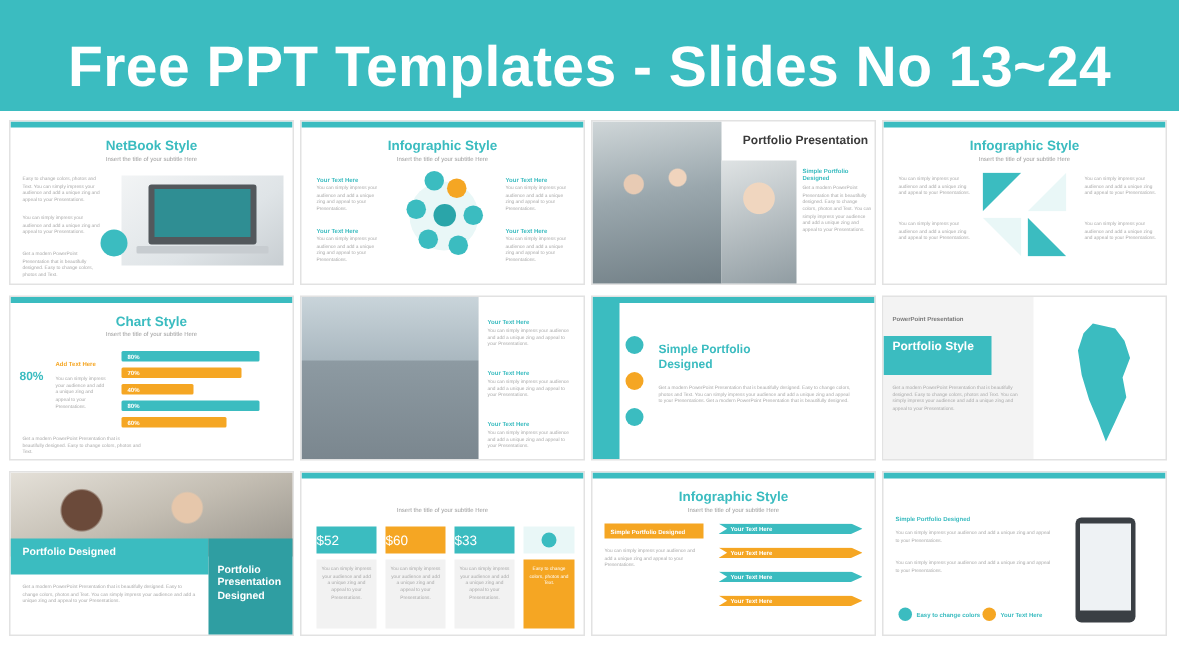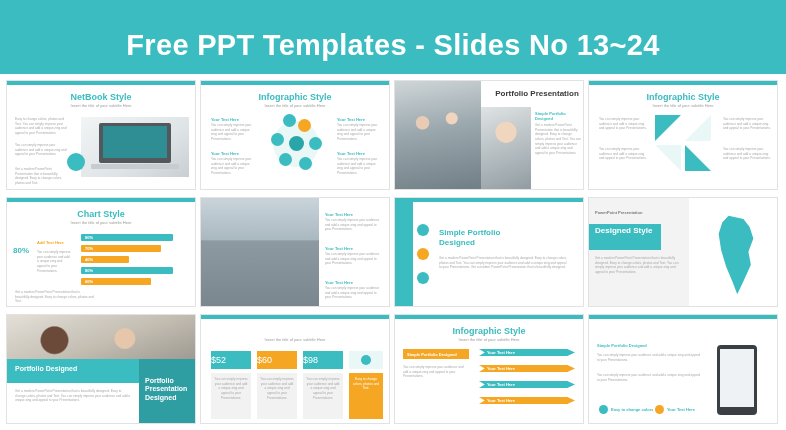--- a/index.html
+++ b/index.html
@@ -13,21 +13,21 @@
   .page { position: relative; width: 786px; height: 430px; background: #ffffff; }
 
   
   .banner {
     position: absolute; left: 0; top: 0; width: 786px; height: 74px;
     background: #3bbcc0;
     display: flex; align-items: center; justify-content: center;
   }
   .banner-title {
     color: #ffffff;
-    font-size: 29px;
+    font-size: 38px;
     font-weight: bold;
     letter-spacing: 0.3px;
     text-align: center;
     white-space: nowrap;
     margin-top: 16px;
   }
 
   
   .grid {
     position: absolute; left: 6px; top: 80px;
@@ -215,21 +215,21 @@
       <div class="circ" style="left:22px;top:50px;width:12px;height:12px;background:#f5a623;"></div>
       <div class="circ" style="left:22px;top:74px;width:12px;height:12px;background:#3bbcc0;"></div>
       <div style="position:absolute;left:44px;top:30px;color:#3bbcc0;font-size:8px;font-weight:bold;line-height:1.25;width:90px;">Simple Portfolio Designed</div>
       <div class="tiny" style="position:absolute;left:44px;top:58px;width:130px;">Get a modern PowerPoint Presentation that is beautifully designed. Easy to change colors, photos and Text. You can simply impress your audience and add a unique zing and appeal to your Presentations. Get a modern PowerPoint Presentation that is beautifully designed.</div>
     </div>
 
     <div class="slide">
       <div class="sq" style="left:0;top:0;width:100px;height:110px;background:#f3f3f3;"></div>
       <div class="sq" style="left:0;top:26px;width:72px;height:26px;background:#3bbcc0;"></div>
       <div style="position:absolute;left:6px;top:12px;color:#7a7a7a;font-size:4px;font-weight:bold;">PowerPoint Presentation</div>
-      <div style="position:absolute;left:6px;top:28px;color:#ffffff;font-size:8px;font-weight:bold;line-height:1.2;width:64px;">Designed Style</div>
+      <div style="position:absolute;left:6px;top:28px;color:#ffffff;font-size:8px;font-weight:bold;line-height:1.2;width:64px;">Portfolio Style</div>
       <div class="tiny" style="position:absolute;left:6px;top:58px;width:86px;">Get a modern PowerPoint Presentation that is beautifully designed. Easy to change colors, photos and Text. You can simply impress your audience and add a unique zing and appeal to your Presentations.</div>
       <div class="wm-africa" style="left:116px;top:16px;width:62px;height:82px;"></div>
     </div>
 
     <div class="slide">
       <div class="photo ph-office" style="left:0;top:0;width:190px;height:56px;"></div>
       <div class="sq" style="left:0;top:44px;width:132px;height:24px;background:#3bbcc0;"></div>
       <div style="position:absolute;left:8px;top:50px;color:#ffffff;font-size:7px;font-weight:bold;">Portfolio Designed</div>
       <div class="sq" style="left:132px;top:44px;width:58px;height:66px;background:#2f9ea2;"></div>
       <div style="position:absolute;left:138px;top:62px;color:#ffffff;font-size:7px;font-weight:bold;line-height:1.2;width:48px;">Portfolio Presentation Designed</div>
@@ -240,21 +240,21 @@
       <div class="topbar"></div>
       <div class="s-sub">Insert the title of your subtitle Here</div>
 
       <div class="price-card" style="left:10px;top:36px;width:40px;height:18px;">
         <div class="price-val" style="margin-top:4px;">$52</div>
       </div>
       <div class="price-card alt" style="left:56px;top:36px;width:40px;height:18px;">
         <div class="price-val" style="margin-top:4px;">$60</div>
       </div>
       <div class="price-card" style="left:102px;top:36px;width:40px;height:18px;">
-        <div class="price-val" style="margin-top:4px;">$98</div>
+        <div class="price-val" style="margin-top:4px;">$33</div>
       </div>
       <div class="sq" style="left:148px;top:36px;width:34px;height:18px;background:#e9f7f7;">
         <div class="circ" style="left:12px;top:4px;width:10px;height:10px;background:#3bbcc0;"></div>
       </div>
 
       <div class="sq" style="left:10px;top:58px;width:40px;height:46px;background:#f2f2f2;">
         <div class="tiny tiny-c" style="padding:4px 3px;">You can simply impress your audience and add a unique zing and appeal to your Presentations.</div>
       </div>
       <div class="sq" style="left:56px;top:58px;width:40px;height:46px;background:#f2f2f2;">
         <div class="tiny tiny-c" style="padding:4px 3px;">You can simply impress your audience and add a unique zing and appeal to your Presentations.</div>

